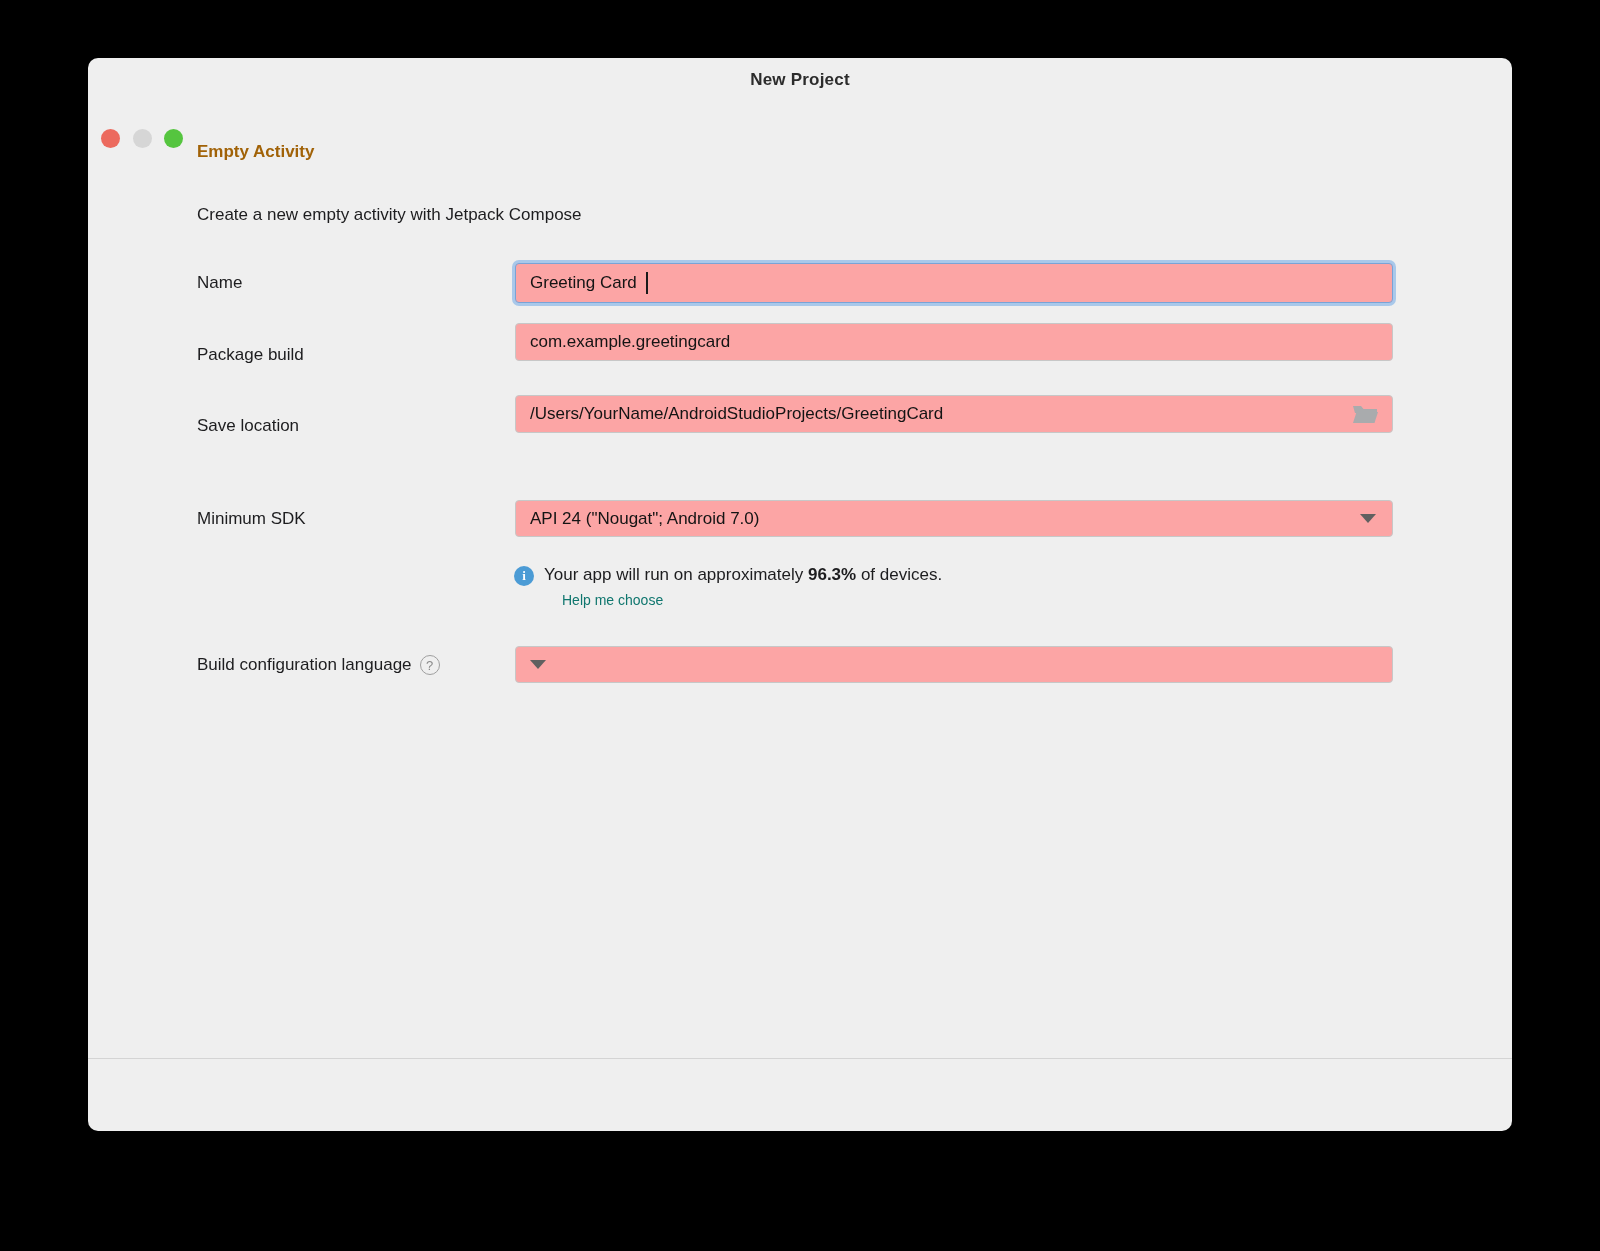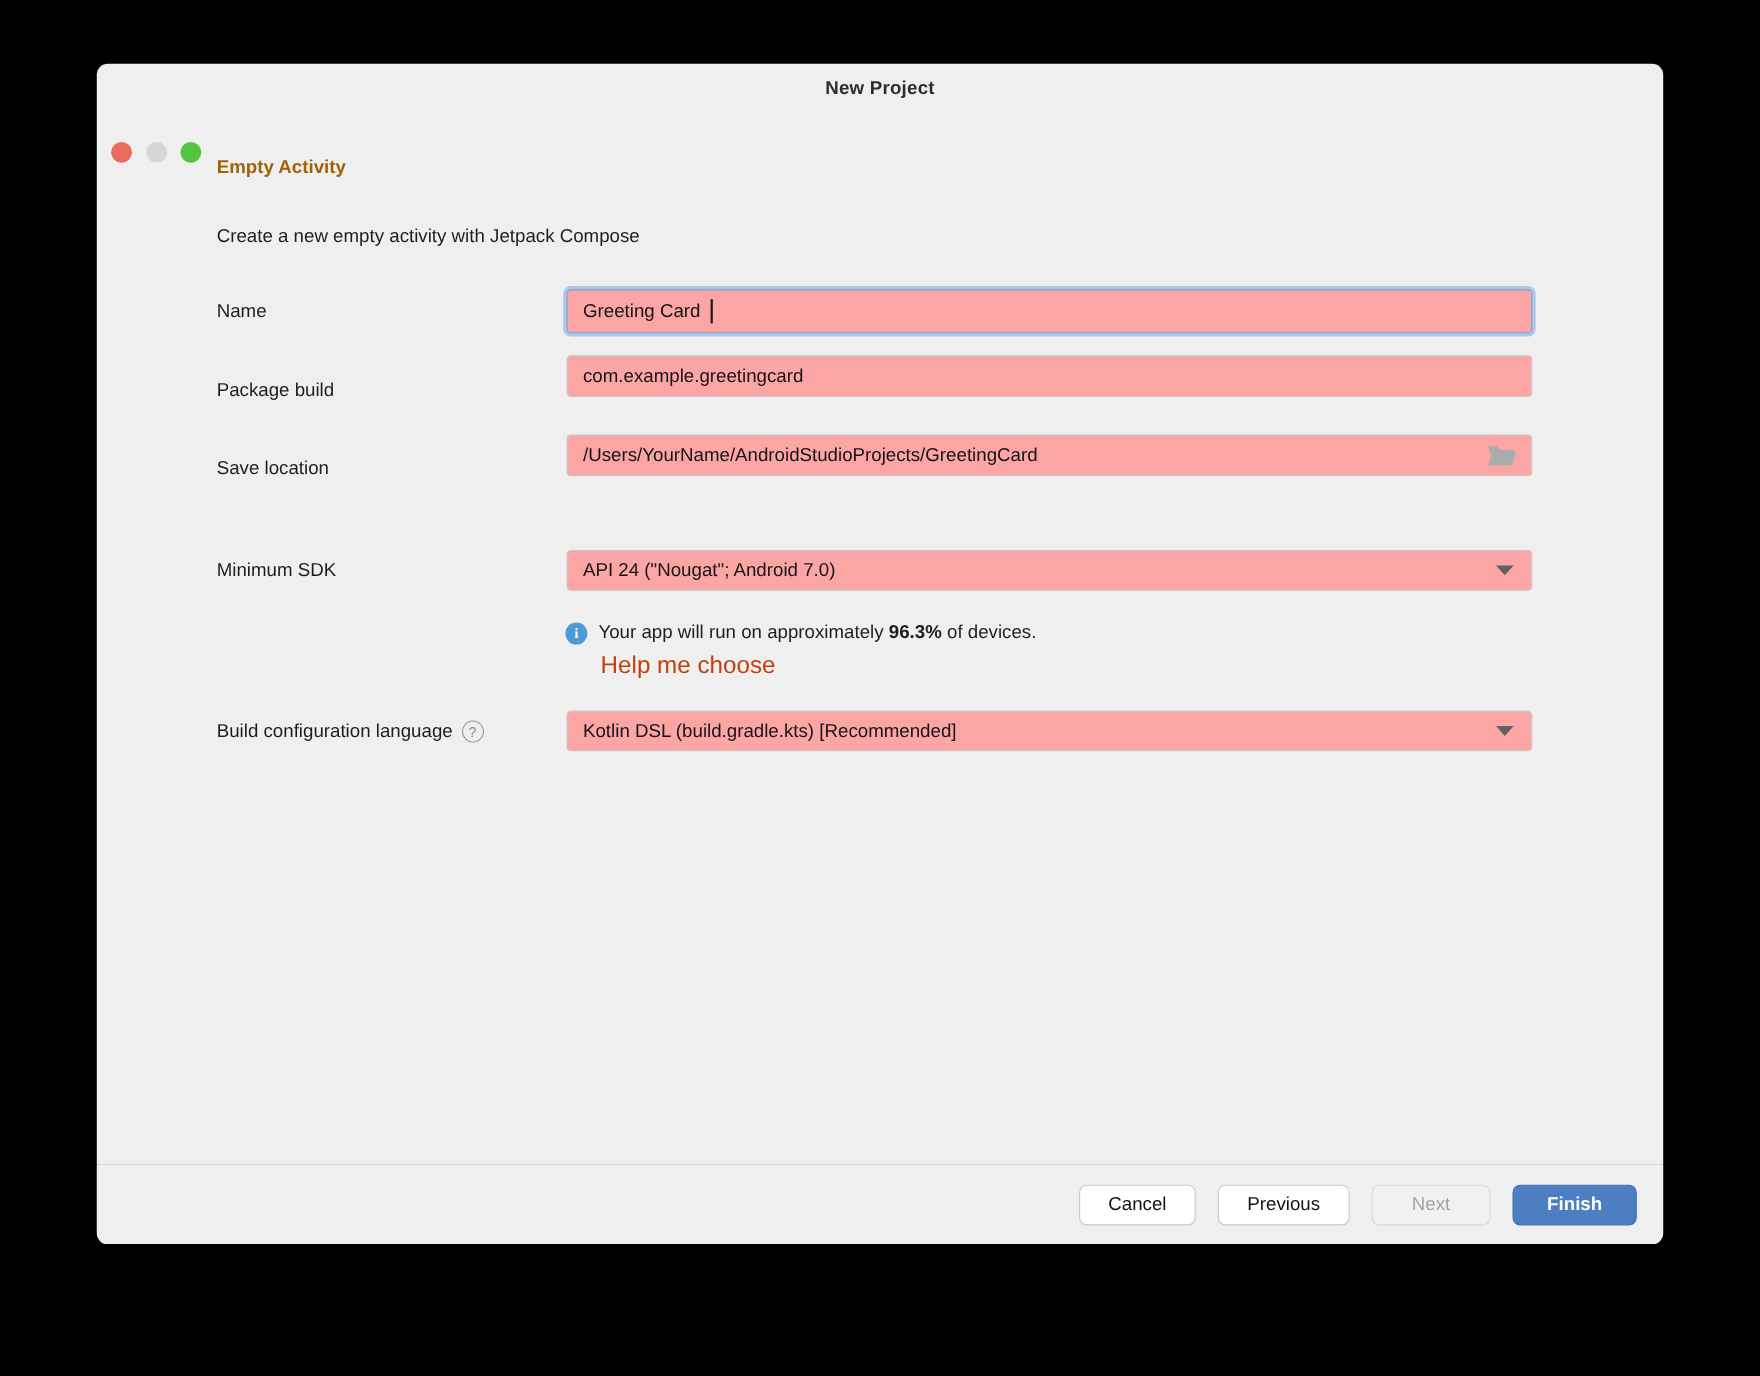--- a/index.html
+++ b/index.html
@@ -65,22 +65,22 @@
   }
   .info-badge{
     flex:0 0 auto;width:20px;height:20px;border-radius:50%;
     background:#4b9bd5;color:#fff;
     display:flex;align-items:center;justify-content:center;
     font-size:13px;font-weight:bold;font-family:"Liberation Serif",serif;
     margin-top:1px;
   }
   .sdk-info b{font-weight:bold;}
   .help-link{
-    position:absolute;left:458px;top:534px;
-    font-size:22px;color:#c2410c;cursor:pointer;
+    position:absolute;left:474px;top:534px;
+    font-size:14px;color:#0f766e;cursor:pointer;
   }
   .q-badge{
     width:20px;height:20px;border-radius:50%;
     border:1.5px solid #9f9f9f;color:#8a8a8a;background:transparent;
     display:inline-flex;align-items:center;justify-content:center;
     font-size:13px;box-sizing:border-box;cursor:pointer;
   }
   
   .footer-divider{position:absolute;left:0;top:1000px;width:100%;height:1px;background:#d4d4d4;}
   .footer{
@@ -147,25 +147,18 @@
     <span class="info-badge">i</span>
     <span><span>Your app will run on approximately </span><b>96.3%</b><span> of devices.</span></span>
   </div>
   <div class="help-link">Help me choose</div>
 
   <div class="row-label" style="top:597px;">
     <span>Build configuration language</span>
     <span class="q-badge">?</span>
   </div>
   <div class="field dropdown" style="top:588px;">
-    <span class="grow">Kotlin DSL (build.gradle.kts) [Recommended]</span>
     <span class="dd-arrow"></span>
   </div>
 
   <div class="footer-divider"></div>
-  <div class="footer">
-    <button class="btn btn-plain btn-cancel">Cancel</button>
-    <button class="btn btn-plain btn-previous">Previous</button>
-    <button class="btn btn-next">Next</button>
-    <button class="btn btn-finish">Finish</button>
-  </div>
 
 </div>
 
 </body></html>

